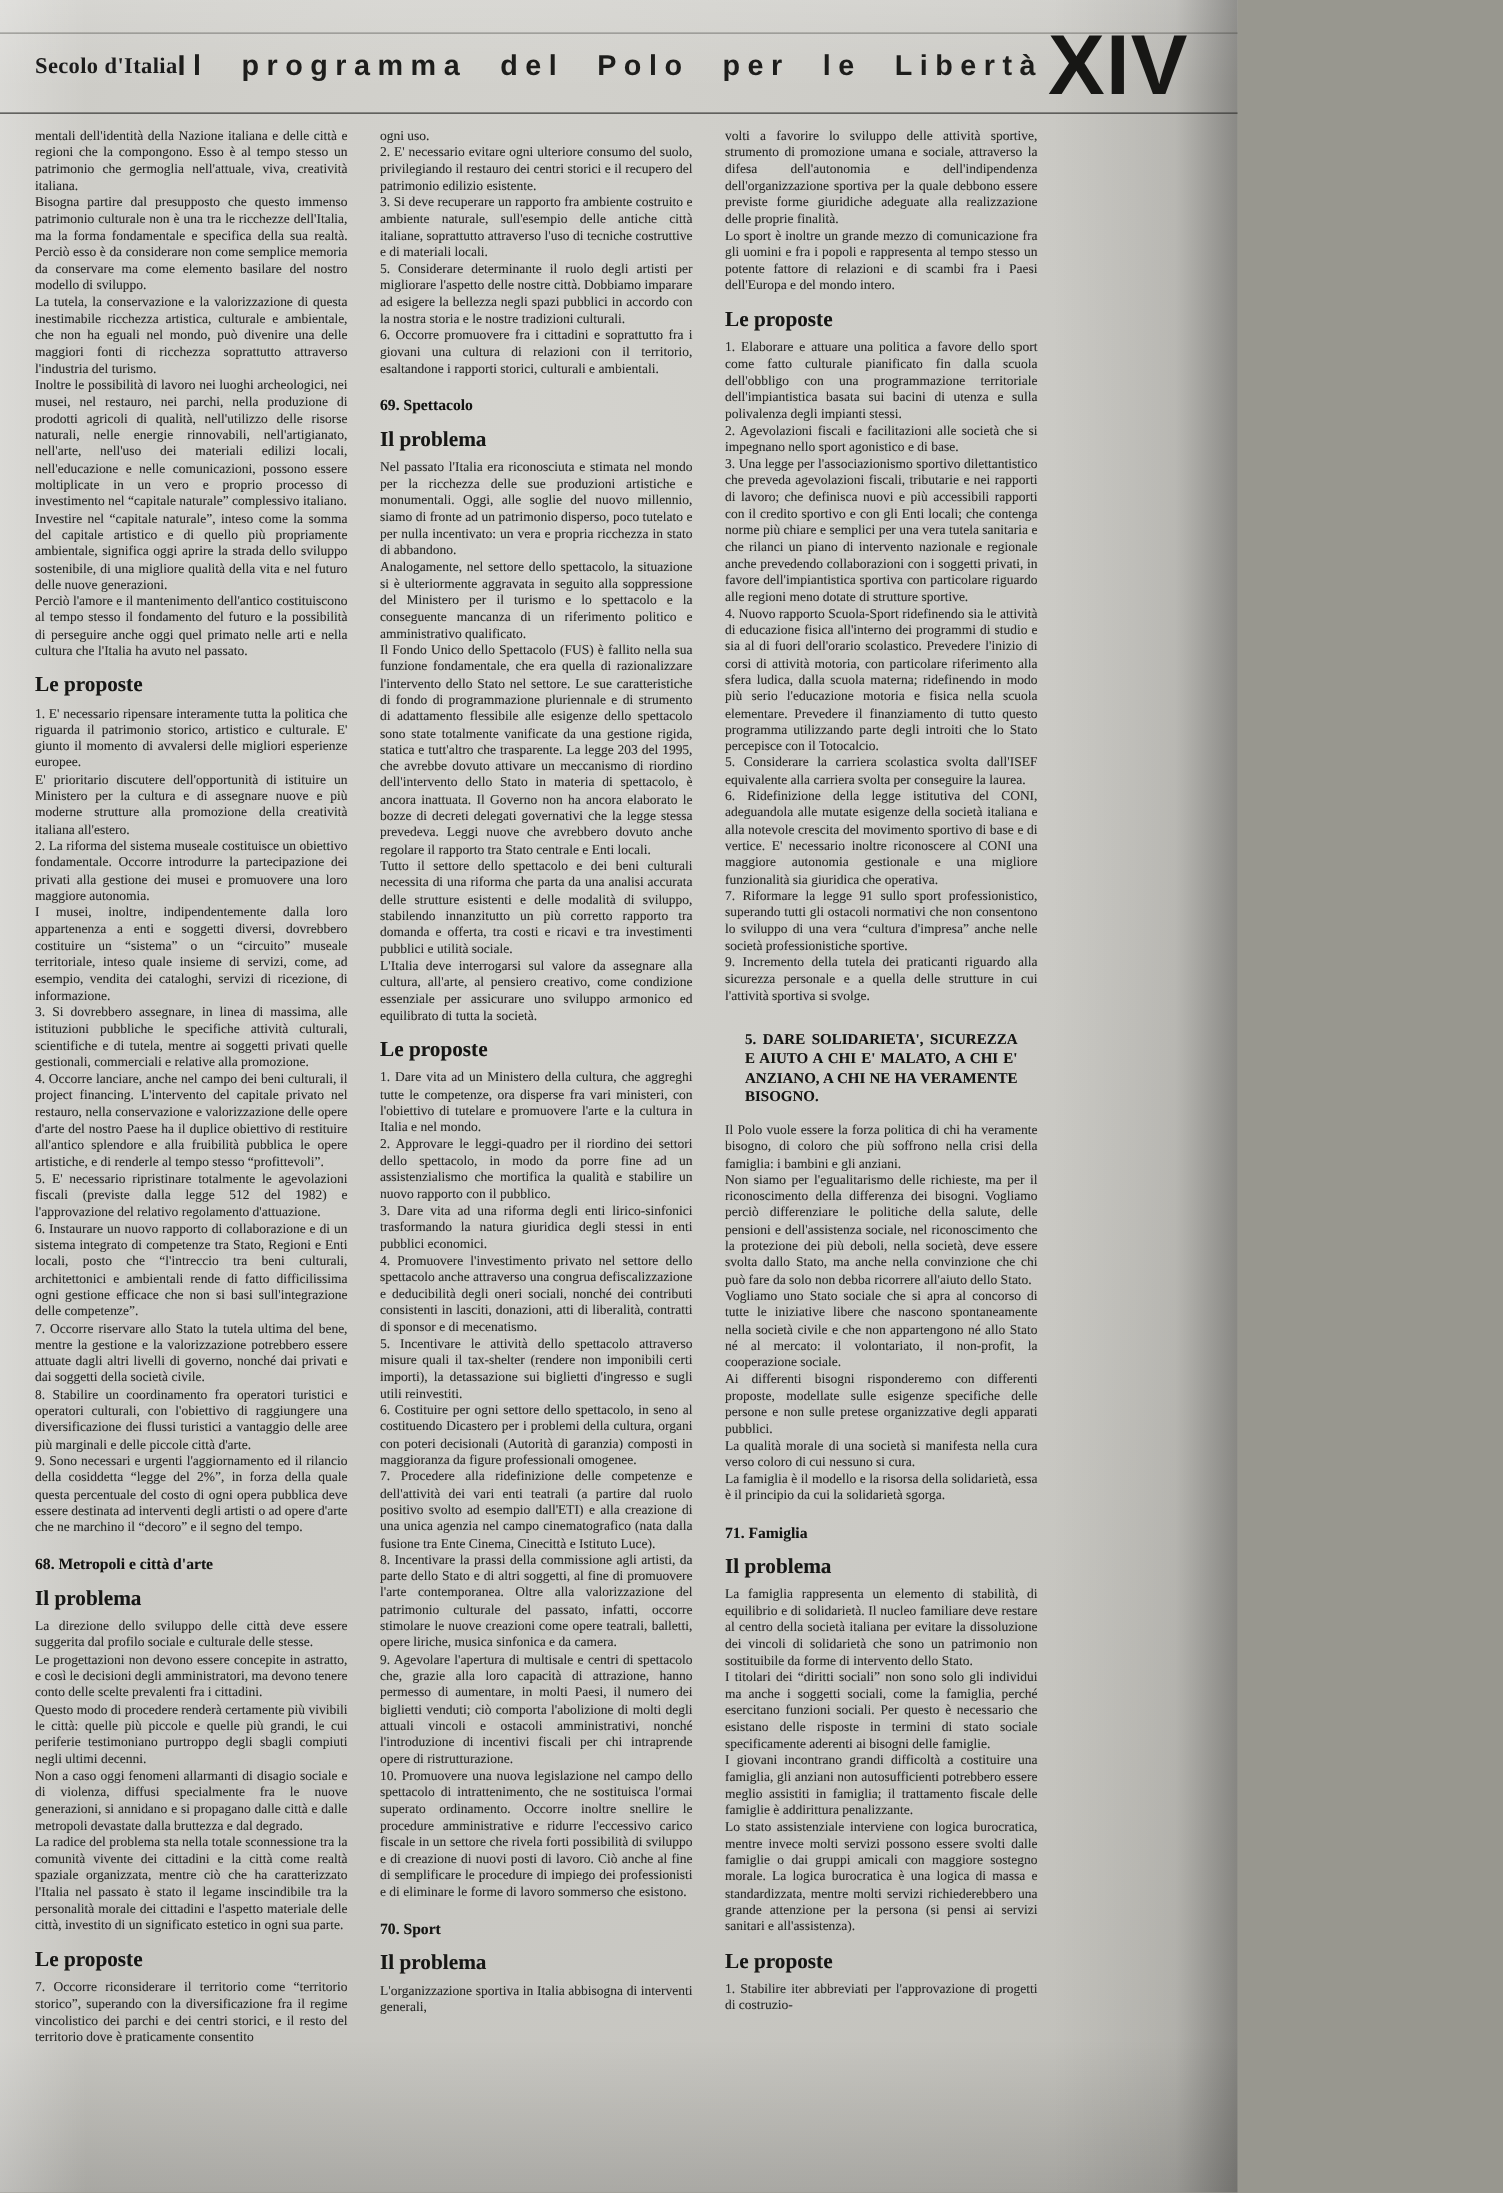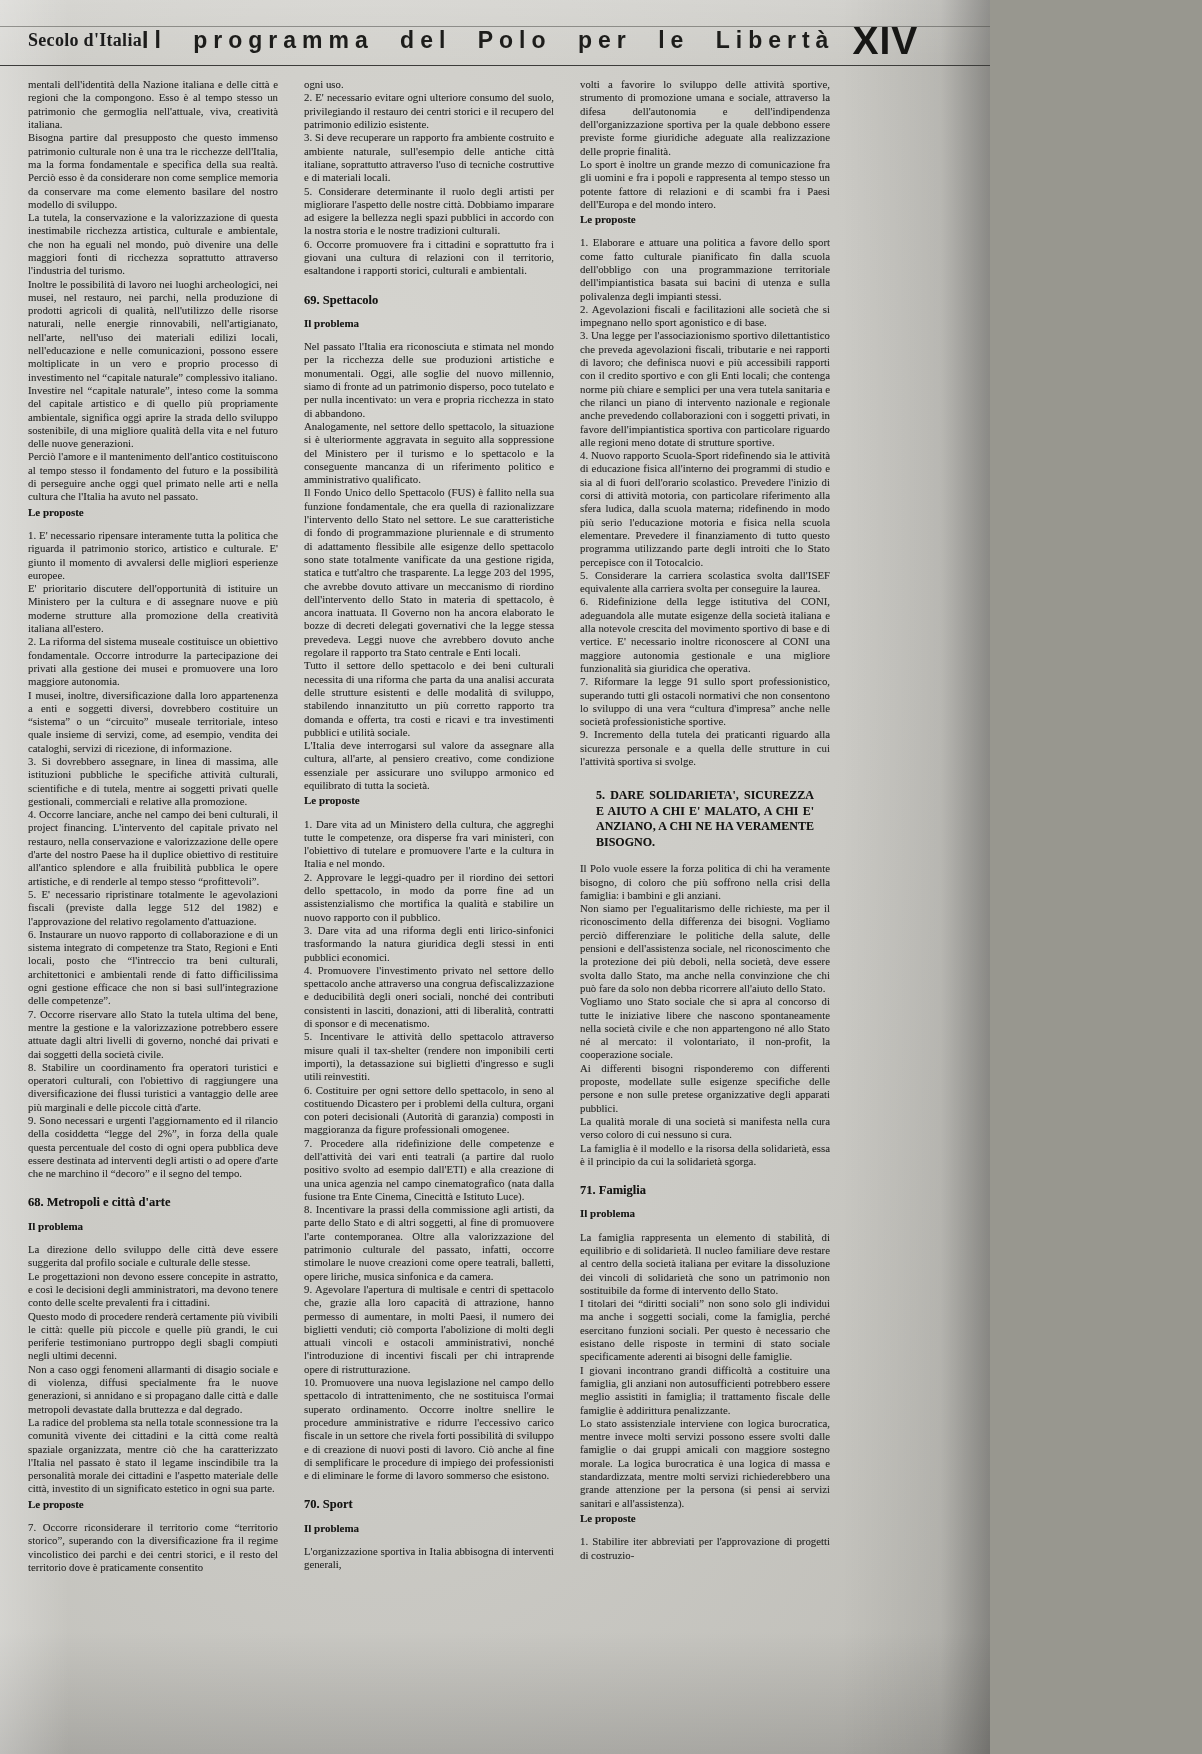--- a/index.html
+++ b/index.html
@@ -34,36 +34,36 @@
   }
   .title {
     flex: 1; text-align: center;
     font-family: "Liberation Sans", sans-serif;
     font-weight: 700; font-size: 23px;
     letter-spacing: 6px; word-spacing: 14px;
     white-space: nowrap; color: #1d1d1b;
   }
   .pagenum {
     font-family: "Liberation Sans", sans-serif;
-    font-weight: 900; font-size: 39px; line-height: 0.85;
-    color: #171715; margin-left: 18px; letter-spacing: 1px;
+    font-weight: 900; font-size: 68px; line-height: 0.85;
+    color: #171715; margin-left: 4px; letter-spacing: 1px;
   }
   .body {
     display: flex; gap: 26px;
     padding: 12px 160px 24px 28px;
   }
   .col {
     flex: 1; min-width: 0;
     text-align: justify;
     font-size: 10.8px; line-height: 13.3px;
     color: #2a2a28;
     text-shadow: 0 0 0.4px rgba(40,40,40,0.35);
   }
   .block-p { margin: 0; }
-  .block-h3 { font-weight: 700; font-size: 11px; margin: 2px 0 10px; color: #171715; }
+  .block-h3 { font-weight: 700; font-size: 17px; margin: 13px 0 10px; color: #171715; }
   .block-h2 { font-weight: 700; font-size: 12.5px; margin: 16px 0 10px; color: #141412; }
   .block-hb { font-weight: 700; font-size: 12px; line-height: 15.5px; margin: 20px 16px 12px; color: #141412; }
 </style>
 </head>
 <body>
 
 <div class="page">
   <div class="header">
     <div class="masthead">Secolo d'Italia</div>
     <div class="title">Il programma del Polo per le Libertà</div>
@@ -74,21 +74,21 @@
         <p class="block-p">mentali dell'identità della Nazione italiana e delle città e regioni che la compongono. Esso è al tempo stesso un patrimonio che germoglia nell'attuale, viva, creatività italiana.</p>
         <p class="block-p">Bisogna partire dal presupposto che questo immenso patrimonio culturale non è una tra le ricchezze dell'Italia, ma la forma fondamentale e specifica della sua realtà. Perciò esso è da considerare non come semplice memoria da conservare ma come elemento basilare del nostro modello di sviluppo.</p>
         <p class="block-p">La tutela, la conservazione e la valorizzazione di questa inestimabile ricchezza artistica, culturale e ambientale, che non ha eguali nel mondo, può divenire una delle maggiori fonti di ricchezza soprattutto attraverso l'industria del turismo.</p>
         <p class="block-p">Inoltre le possibilità di lavoro nei luoghi archeologici, nei musei, nel restauro, nei parchi, nella produzione di prodotti agricoli di qualità, nell'utilizzo delle risorse naturali, nelle energie rinnovabili, nell'artigianato, nell'arte, nell'uso dei materiali edilizi locali, nell'educazione e nelle comunicazioni, possono essere moltiplicate in un vero e proprio processo di investimento nel “capitale naturale” complessivo italiano.</p>
         <p class="block-p">Investire nel “capitale naturale”, inteso come la somma del capitale artistico e di quello più propriamente ambientale, significa oggi aprire la strada dello sviluppo sostenibile, di una migliore qualità della vita e nel futuro delle nuove generazioni.</p>
         <p class="block-p">Perciò l'amore e il mantenimento dell'antico costituiscono al tempo stesso il fondamento del futuro e la possibilità di perseguire anche oggi quel primato nelle arti e nella cultura che l'Italia ha avuto nel passato.</p>
         <div class="block-h3">Le proposte</div>
         <p class="block-p">1. E' necessario ripensare interamente tutta la politica che riguarda il patrimonio storico, artistico e culturale. E' giunto il momento di avvalersi delle migliori esperienze europee.</p>
         <p class="block-p">E' prioritario discutere dell'opportunità di istituire un Ministero per la cultura e di assegnare nuove e più moderne strutture alla promozione della creatività italiana all'estero.</p>
         <p class="block-p">2. La riforma del sistema museale costituisce un obiettivo fondamentale. Occorre introdurre la partecipazione dei privati alla gestione dei musei e promuovere una loro maggiore autonomia.</p>
-        <p class="block-p">I musei, inoltre, diversificazione dalla loro appartenenza a enti e soggetti diversi, dovrebbero costituire un “sistema” o un “circuito” museale territoriale, inteso quale insieme di servizi, come, ad esempio, vendita dei cataloghi, servizi di ricezione, di informazione.</p>
+        <p class="block-p">I musei, inoltre, indipendentemente dalla loro appartenenza a enti e soggetti diversi, dovrebbero costituire un “sistema” o un “circuito” museale territoriale, inteso quale insieme di servizi, come, ad esempio, vendita dei cataloghi, servizi di ricezione, di informazione.</p>
         <p class="block-p">3. Si dovrebbero assegnare, in linea di massima, alle istituzioni pubbliche le specifiche attività culturali, scientifiche e di tutela, mentre ai soggetti privati quelle gestionali, commerciali e relative alla promozione.</p>
         <p class="block-p">4. Occorre lanciare, anche nel campo dei beni culturali, il project financing. L'intervento del capitale privato nel restauro, nella conservazione e valorizzazione delle opere d'arte del nostro Paese ha il duplice obiettivo di restituire all'antico splendore e alla fruibilità pubblica le opere artistiche, e di renderle al tempo stesso “profittevoli”.</p>
         <p class="block-p">5. E' necessario ripristinare totalmente le agevolazioni fiscali (previste dalla legge 512 del 1982) e l'approvazione del relativo regolamento d'attuazione.</p>
         <p class="block-p">6. Instaurare un nuovo rapporto di collaborazione e di un sistema integrato di competenze tra Stato, Regioni e Enti locali, posto che “l'intreccio tra beni culturali, architettonici e ambientali rende di fatto difficilissima ogni gestione efficace che non si basi sull'integrazione delle competenze”.</p>
         <p class="block-p">7. Occorre riservare allo Stato la tutela ultima del bene, mentre la gestione e la valorizzazione potrebbero essere attuate dagli altri livelli di governo, nonché dai privati e dai soggetti della società civile.</p>
         <p class="block-p">8. Stabilire un coordinamento fra operatori turistici e operatori culturali, con l'obiettivo di raggiungere una diversificazione dei flussi turistici a vantaggio delle aree più marginali e delle piccole città d'arte.</p>
         <p class="block-p">9. Sono necessari e urgenti l'aggiornamento ed il rilancio della cosiddetta “legge del 2%”, in forza della quale questa percentuale del costo di ogni opera pubblica deve essere destinata ad interventi degli artisti o ad opere d'arte che ne marchino il “decoro” e il segno del tempo.</p>
         <div class="block-h2">68. Metropoli e città d'arte</div>
         <div class="block-h3">Il problema</div>
         <p class="block-p">La direzione dello sviluppo delle città deve essere suggerita dal profilo sociale e culturale delle stesse.</p>

